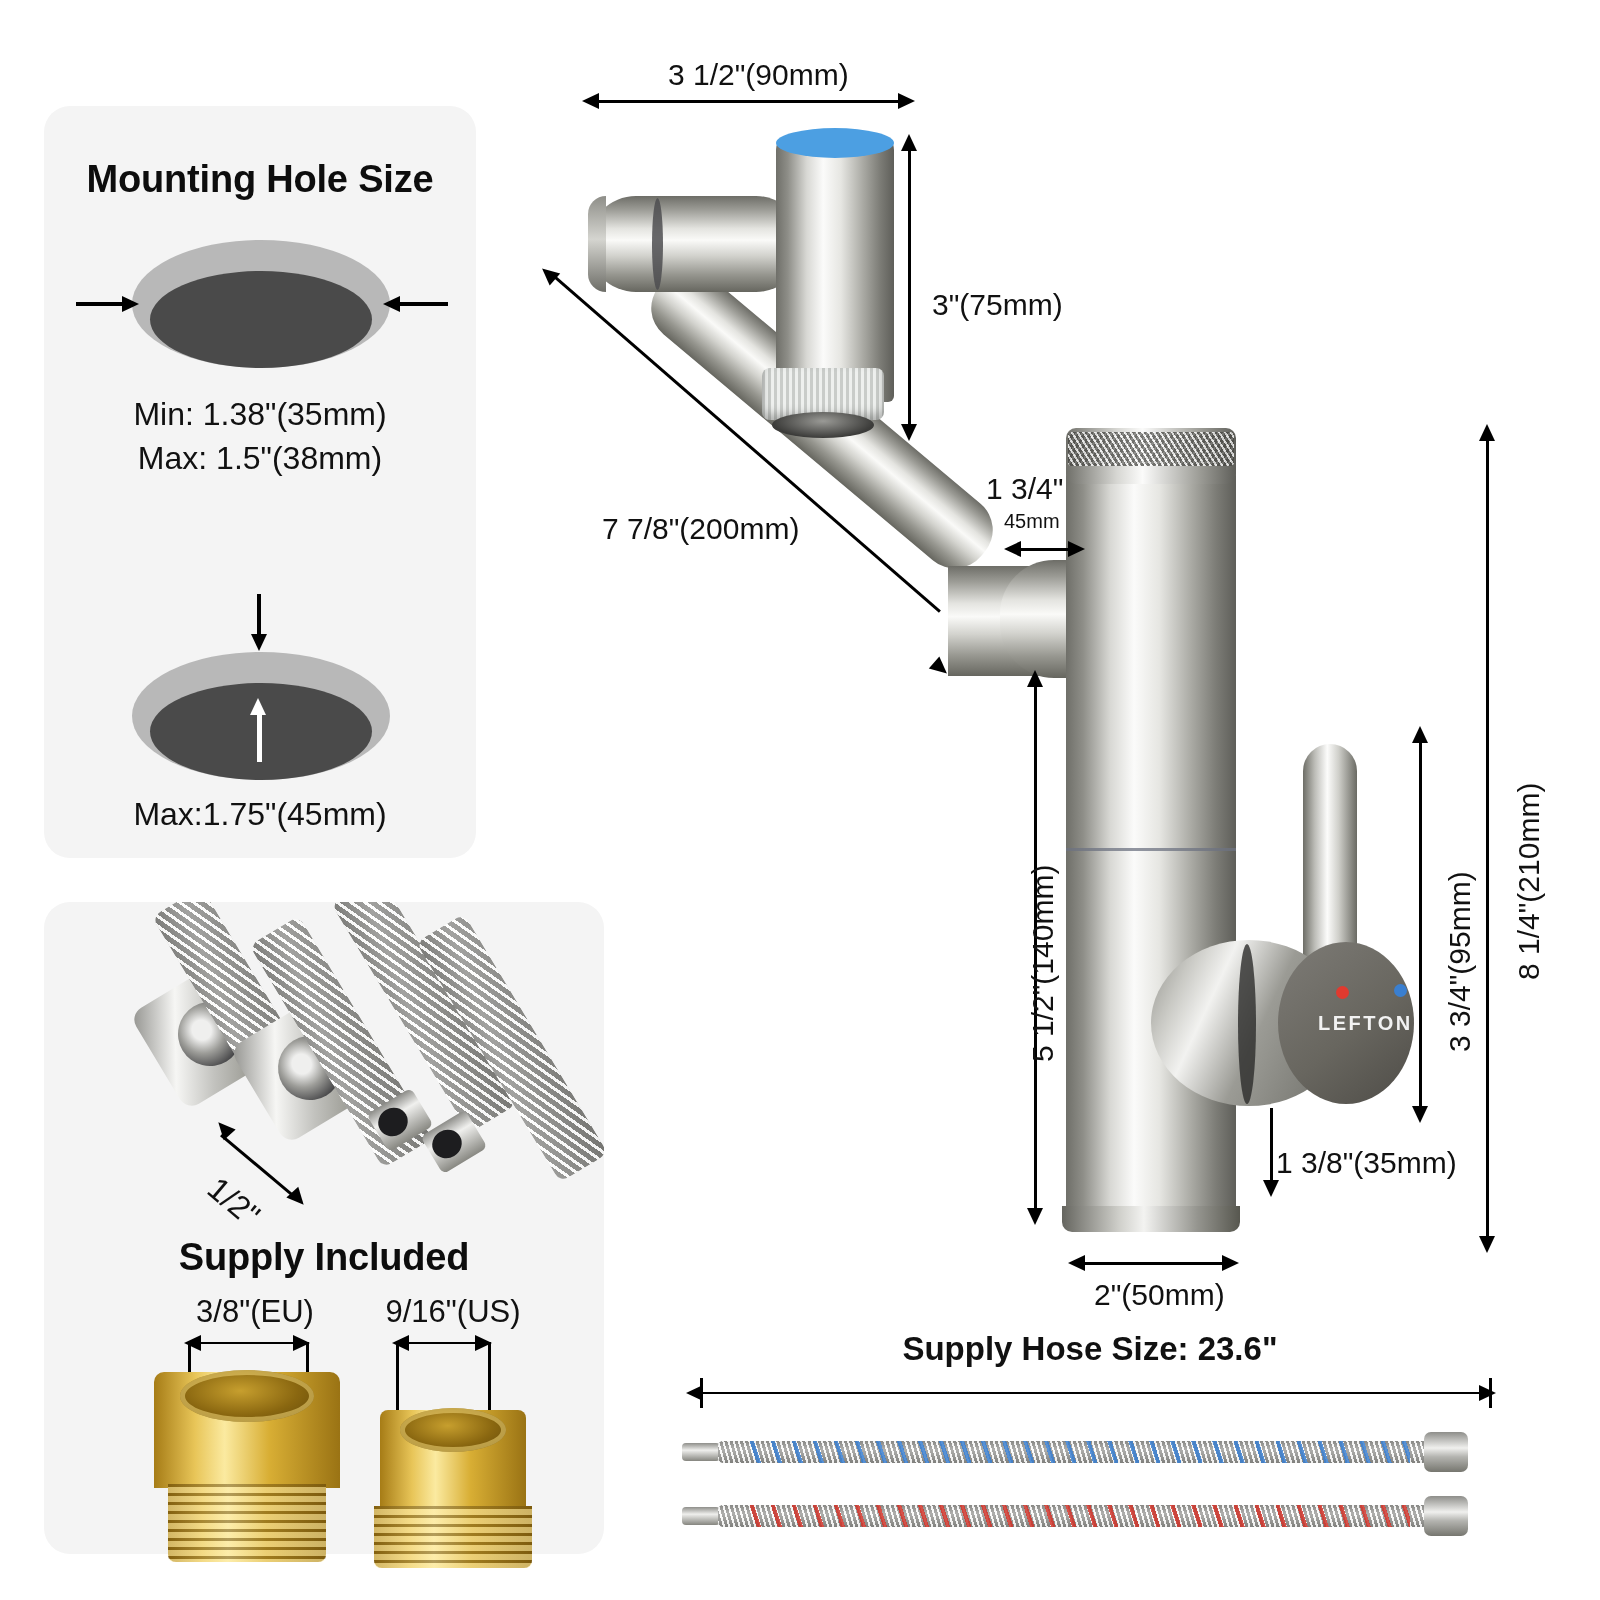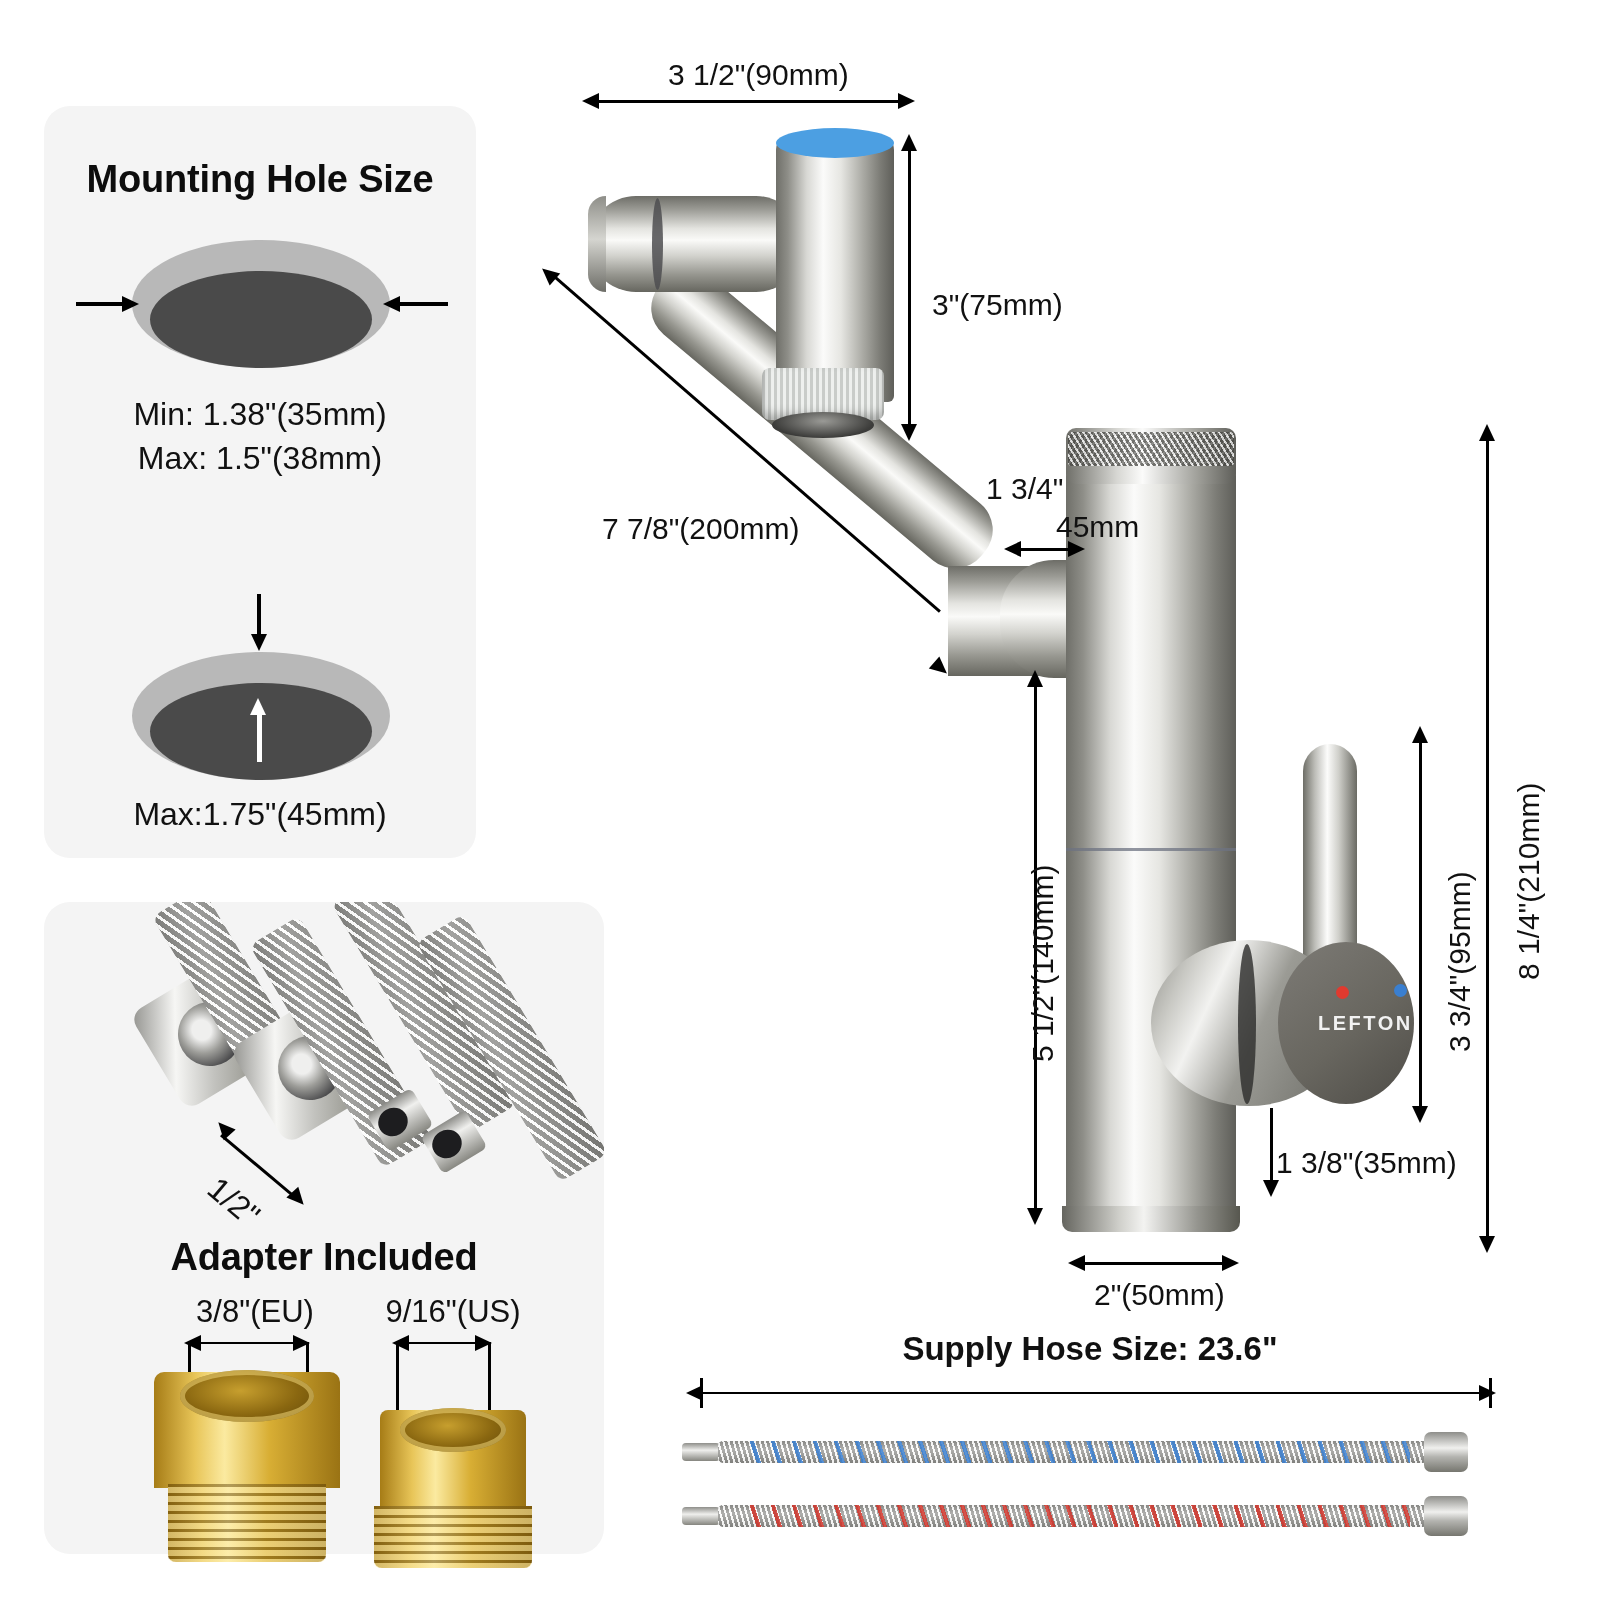--- a/index.html
+++ b/index.html
@@ -184,21 +184,21 @@
       <div style="position:absolute;left:384px;top:218px;width:52px;height:44px;border-radius:6px;transform:rotate(-31deg);
                   background:linear-gradient(180deg,#8d8d89,#f0f0ee 35%,#888882);"></div>
       <div style="position:absolute;left:388px;top:228px;width:30px;height:28px;border-radius:50%;transform:rotate(-31deg);background:#1d1d1f;"></div>
     </div>
 
     <div class="line-h" style="left:178px;top:232px;width:96px;transform:rotate(40deg);transform-origin:0 0;"></div>
     <div class="hd up" style="left:172px;top:218px;transform:rotate(-42deg);"></div>
     <div class="hd down" style="left:246px;top:288px;transform:rotate(-42deg);"></div>
     <div style="position:absolute;left:180px;top:268px;font-size:32px;transform:rotate(40deg);transform-origin:0 0;">1/2"</div>
 
-    <div class="card-title" style="top:334px;font-size:38px;">Adapter Included</div>
+    <div class="card-title" style="top:334px;font-size:38px;">Supply Included</div>
 
     <div style="position:absolute;left:126px;top:392px;width:170px;text-align:center;font-size:31px;">3/8"(EU)</div>
     <div class="line-h" style="left:144px;top:440px;width:118px;height:2px;"></div>
     <div class="hd left" style="left:140px;top:433px;"></div>
     <div class="hd right" style="left:249px;top:433px;"></div>
     <div class="line-v" style="left:144px;top:440px;height:40px;"></div>
     <div class="line-v" style="left:262px;top:440px;height:48px;"></div>
 
     <div class="brass" style="left:110px;top:470px;width:186px;height:116px;border-radius:10px 10px 0 0;"></div>
     <div class="brass-hole" style="left:136px;top:468px;width:134px;height:52px;"></div>
@@ -252,21 +252,21 @@
   <div class="hd up" style="left:901px;top:134px;"></div>
   <div class="hd down" style="left:901px;top:424px;"></div>
   <div class="dim" style="left:932px;top:288px;font-size:30px;">3"(75mm)</div>
 
   <div class="line-h" style="left:556px;top:276px;width:510px;transform:rotate(41deg);transform-origin:0 0;"></div>
   <div class="hd left" style="left:540px;top:266px;transform:rotate(41deg);"></div>
   <div class="hd right" style="left:932px;top:660px;transform:rotate(41deg);"></div>
   <div class="dim" style="left:602px;top:512px;font-size:30px;">7 7/8"(200mm)</div>
 
   <div class="dim" style="left:986px;top:472px;font-size:30px;">1 3/4"</div>
-  <div class="dim" style="left:1056px;top:510px;font-size:30px;">45mm</div>
+  <div class="dim" style="left:1004px;top:510px;font-size:20px;">45mm</div>
   <div class="line-h" style="left:1018px;top:548px;width:60px;"></div>
   <div class="hd left" style="left:1004px;top:541px;"></div>
   <div class="hd right" style="left:1068px;top:541px;"></div>
 
   <div class="line-v" style="left:1034px;top:684px;height:526px;"></div>
   <div class="hd up" style="left:1027px;top:670px;"></div>
   <div class="hd down" style="left:1027px;top:1208px;"></div>
   <div class="dim rot" style="left:1026px;top:1062px;transform:rotate(-90deg);font-size:30px;">5 1/2"(140mm)</div>
 
   <div class="line-v" style="left:1419px;top:740px;height:368px;"></div>

